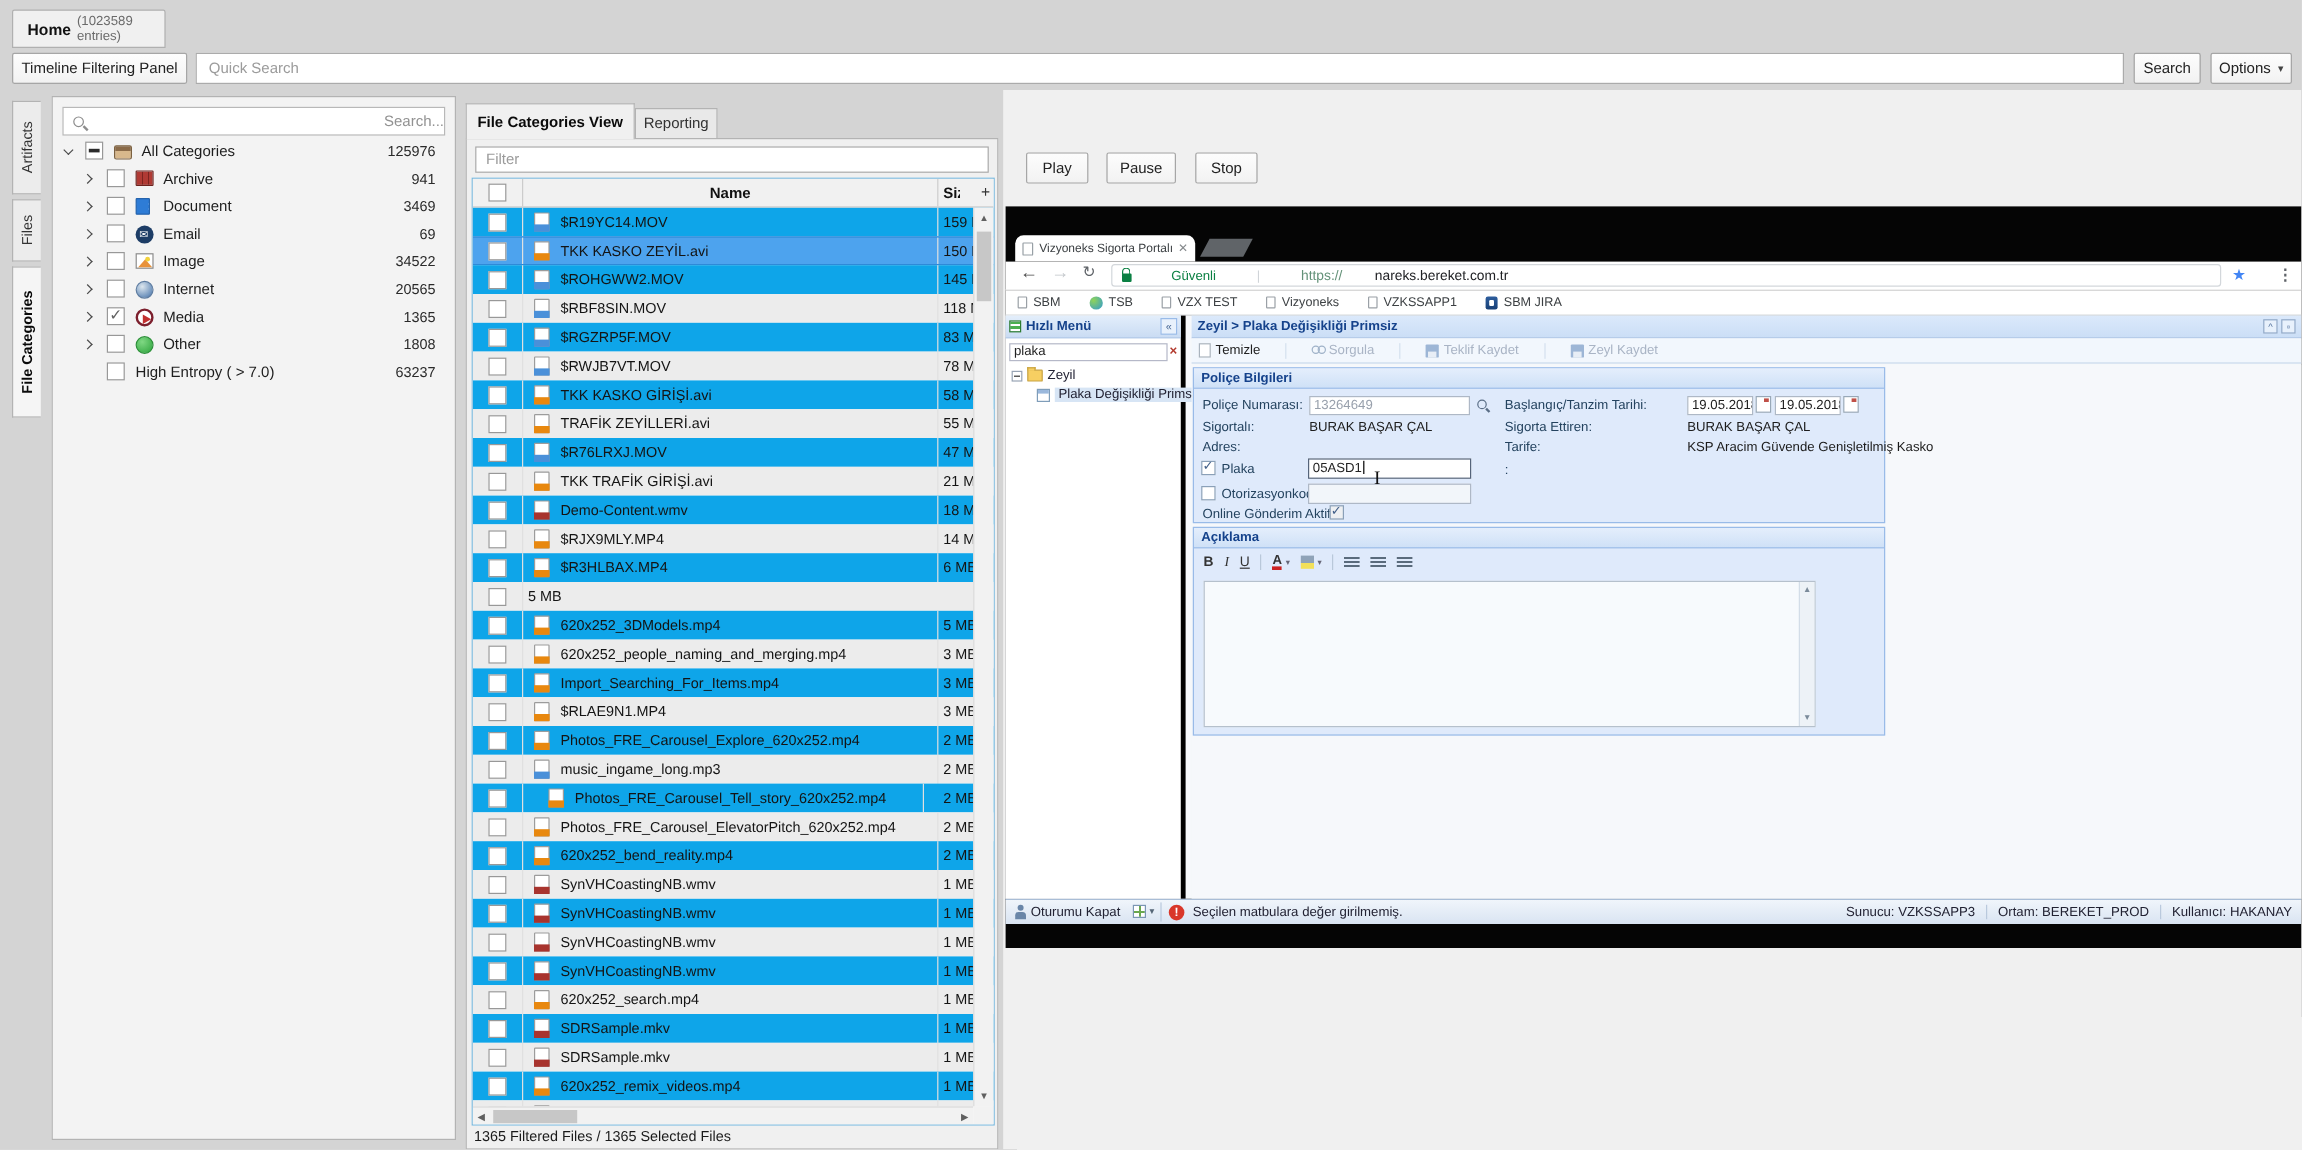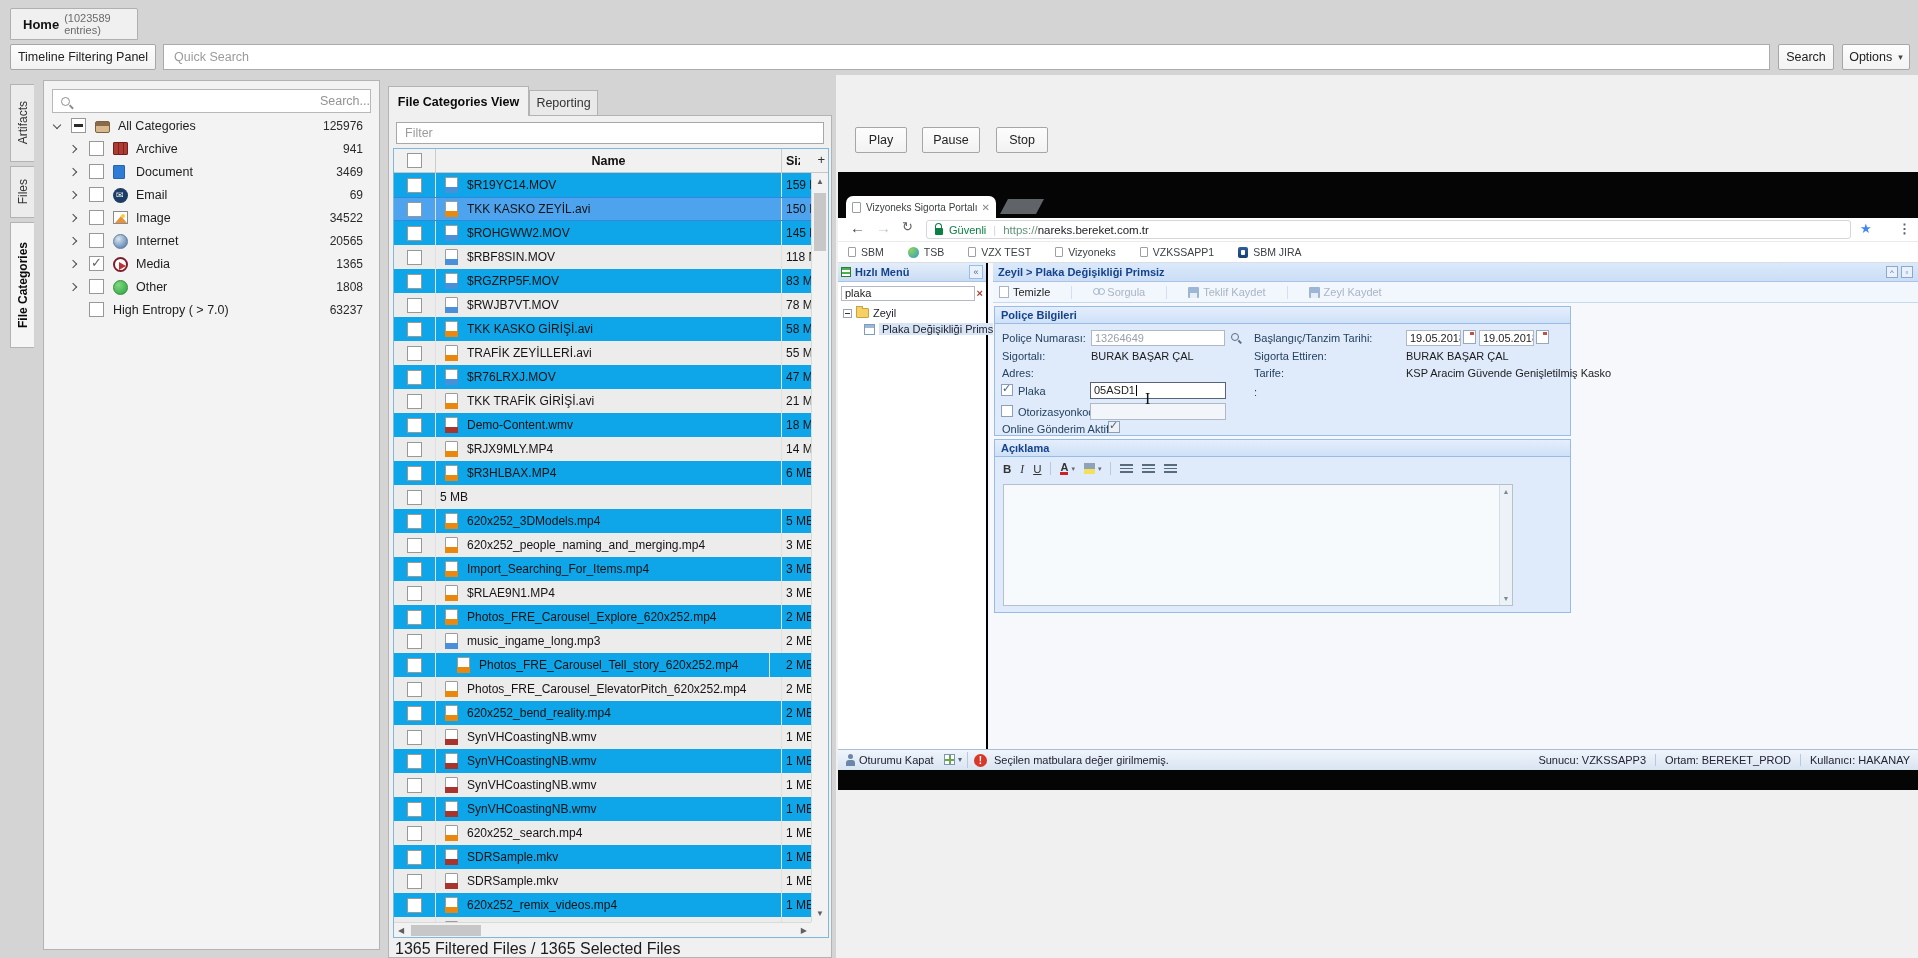--- a/index.html
+++ b/index.html
@@ -85,56 +85,56 @@
   .fname { font-size:12px; color:#141414; white-space:nowrap; }
   .c-size { width:46px; font-size:12px; color:#141414; display:flex; align-items:center; padding-left:4px; overflow:hidden; white-space:nowrap; }
   .ficon { width:13px; height:16px; background:#fff; border:1px solid #9c9c9c; border-radius:1px; margin-right:9px; position:relative; flex:none; }
   .ficon::after { content:''; position:absolute; left:-1px; right:-1px; bottom:-1px; height:6px; background:var(--fc,#888); }
   #vscroll { position:absolute; right:0; top:24px; bottom:15px; width:17px; background:#f2f2f2; border-left:1px solid #dadada; z-index:5; }
   #hscroll { position:absolute; left:0; right:17px; bottom:0; height:15px; background:#f2f2f2; border-top:1px solid #dadada; z-index:5; }
   #scorner { position:absolute; right:0; bottom:0; width:17px; height:15px; background:#f2f2f2; z-index:5; }
   .sarrow { position:absolute; color:#606060; font-size:8px; text-align:center; }
   #vthumb { position:absolute; left:2px; width:12px; top:20px; height:58px; background:#c7c7c7; }
   #hthumb { position:absolute; top:2px; height:11px; left:17px; width:70px; background:#c7c7c7; }
-  #fstatus { position:absolute; left:395px; top:940px; font-size:16px; color:#1a1a1a; z-index:4; }
+  #fstatus { position:absolute; left:395px; top:940px; font-size:12px; color:#1a1a1a; z-index:4; }
 
   
   #preview { position:absolute; left:836px; top:75px; width:1082px; height:883px; background:#f0f0f0; }
   #preview .pbtn { position:absolute; top:52px; height:26px; }
   #video { position:absolute; left:2px; top:97px; width:1080px; height:618px; background:#050505; }
 
   
   #btab { position:absolute; left:8px; top:24px; width:150px; height:22px; background:#fff; border-radius:7px 7px 0 0;
     display:flex; align-items:center; padding:0 6px; gap:5px; }
   #btab .favicon { width:9px; height:11px; border:1px solid #98a0a6; border-radius:1px; flex:none; }
   #btab .ttitle { flex:1; font-size:10px; color:#3c4043; white-space:nowrap; overflow:hidden; }
   #btab .tclose { font-size:10px; color:#85898c; }
   #newtab { position:absolute; left:166px; top:27px; width:36px; height:15px; background:#606468; transform:skewX(-28deg); }
   #bchrome { position:absolute; left:0; top:46px; width:1080px; height:24px; background:#fff; border-bottom:1px solid #ebebeb; }
   .navic { position:absolute; top:1px; font-size:15px; color:#4a4a4a; }
-  #addressbar { position:absolute; left:88px; top:2px; width:925px; height:19px; background:#fff; border:1px solid #d3d7db; border-radius:3px; display:flex; align-items:center; padding-left:8px; }
+  #addressbar { position:absolute; left:88px; top:2px; width:925px; height:19px; background:#fff; border:1px solid #d3d7db; border-radius:3px; display:flex; align-items:center; padding-left:8px;gap:27px; }
   .lock { width:8px; height:7px; background:#0b8043; border-radius:1px; position:relative; margin-top:3px; flex:none; }
   .lock::before { content:''; position:absolute; width:5px; height:5px; border:1.5px solid #0b8043; border-bottom:none; border-radius:4px 4px 0 0; top:-5px; left:0; }
   #addressbar .secure { color:#0b8043; font-size:11px; margin-left:6px; }
   #addressbar .absep { color:#d0d4d8; margin:0 7px; font-size:11px; }
   #addressbar .scheme { color:#639178; font-size:11.5px; }
   #addressbar .host { color:#202124; font-size:11.5px; }
   #star { position:absolute; left:1022px; top:3px; color:#4285f4; font-size:13px; }
   #dots { position:absolute; left:1060px; top:3px; color:#5f6368; font-size:13px; font-weight:bold; }
   #bkbar { position:absolute; left:0; top:70px; width:1080px; height:21px; background:#fff; border-bottom:1px solid #dcdfe2;
     display:flex; align-items:center; padding-left:10px; gap:24px; }
   .bkitem { display:flex; align-items:center; gap:5px; font-size:10.5px; color:#3c4043; }
   .bi-page { width:8px; height:10px; border:1px solid #9aa0a6; border-radius:1px; }
   .bi-tsb-sphere { width:11px; height:11px; border-radius:50%; background:radial-gradient(circle at 30% 30%,#8fd35a,#2f9ad0); }
   .bi-jira { width:10px; height:11px; background:linear-gradient(#2e5e9e,#173f75); border-radius:2px; position:relative; }
   .bi-jira::after { content:''; position:absolute; left:3px; top:3px; width:4px; height:5px; background:#fff; border-radius:1px; }
 
   
   #webapp { position:absolute; left:0; top:91px; width:1080px; height:486px; background:#f6f8fb; }
-  #wa-side { position:absolute; left:0; top:0; width:150px; height:100%; background:#fff; border-right:2px solid #000000; }
+  #wa-side { position:absolute; left:0; top:0; width:150px; height:100%; background:#fff; border-right:4px solid #000000; }
   .side-head { height:19px; background:linear-gradient(#e3eefb,#cadcf3); border-bottom:1px solid #a9c3e5; display:flex; align-items:center; padding:0 3px; gap:4px; }
   .hizli-icon { width:10px; height:10px; border:1px solid #2e7d32; background:repeating-linear-gradient(#4caf50 0 2px,#fff 2px 4px); flex:none; }
   .side-head .sht { flex:1; font-size:11px; font-weight:bold; color:#15428b; }
   .collapse-btn { width:14px; height:14px; border:1px solid #99bbe8; background:#e8f1fc; font-size:9px; color:#4a6a96; text-align:center; line-height:12px; }
   .side-search { position:absolute; left:0; top:20px; width:100%; height:20px; display:flex; align-items:center; padding:0 3px; gap:2px; }
   .side-search input { flex:1; height:15px; border:1px solid #b5b8c8; font-size:11px; padding:0 3px; color:#222; min-width:0; font-family:"Liberation Sans",sans-serif;}
   .side-search .redx { color:#b33a2e; font-size:11px; font-weight:bold; }
   .sn-row { position:absolute; font-size:11px; color:#223; display:flex; align-items:center; gap:4px; white-space:nowrap; }
   .elbow { width:9px; height:9px; border:1px solid #98a4b4; background:#fff; position:relative; flex:none; }
   .elbow::after { content:''; position:absolute; left:1px; top:3px; width:5px; height:1px; background:#333; }

